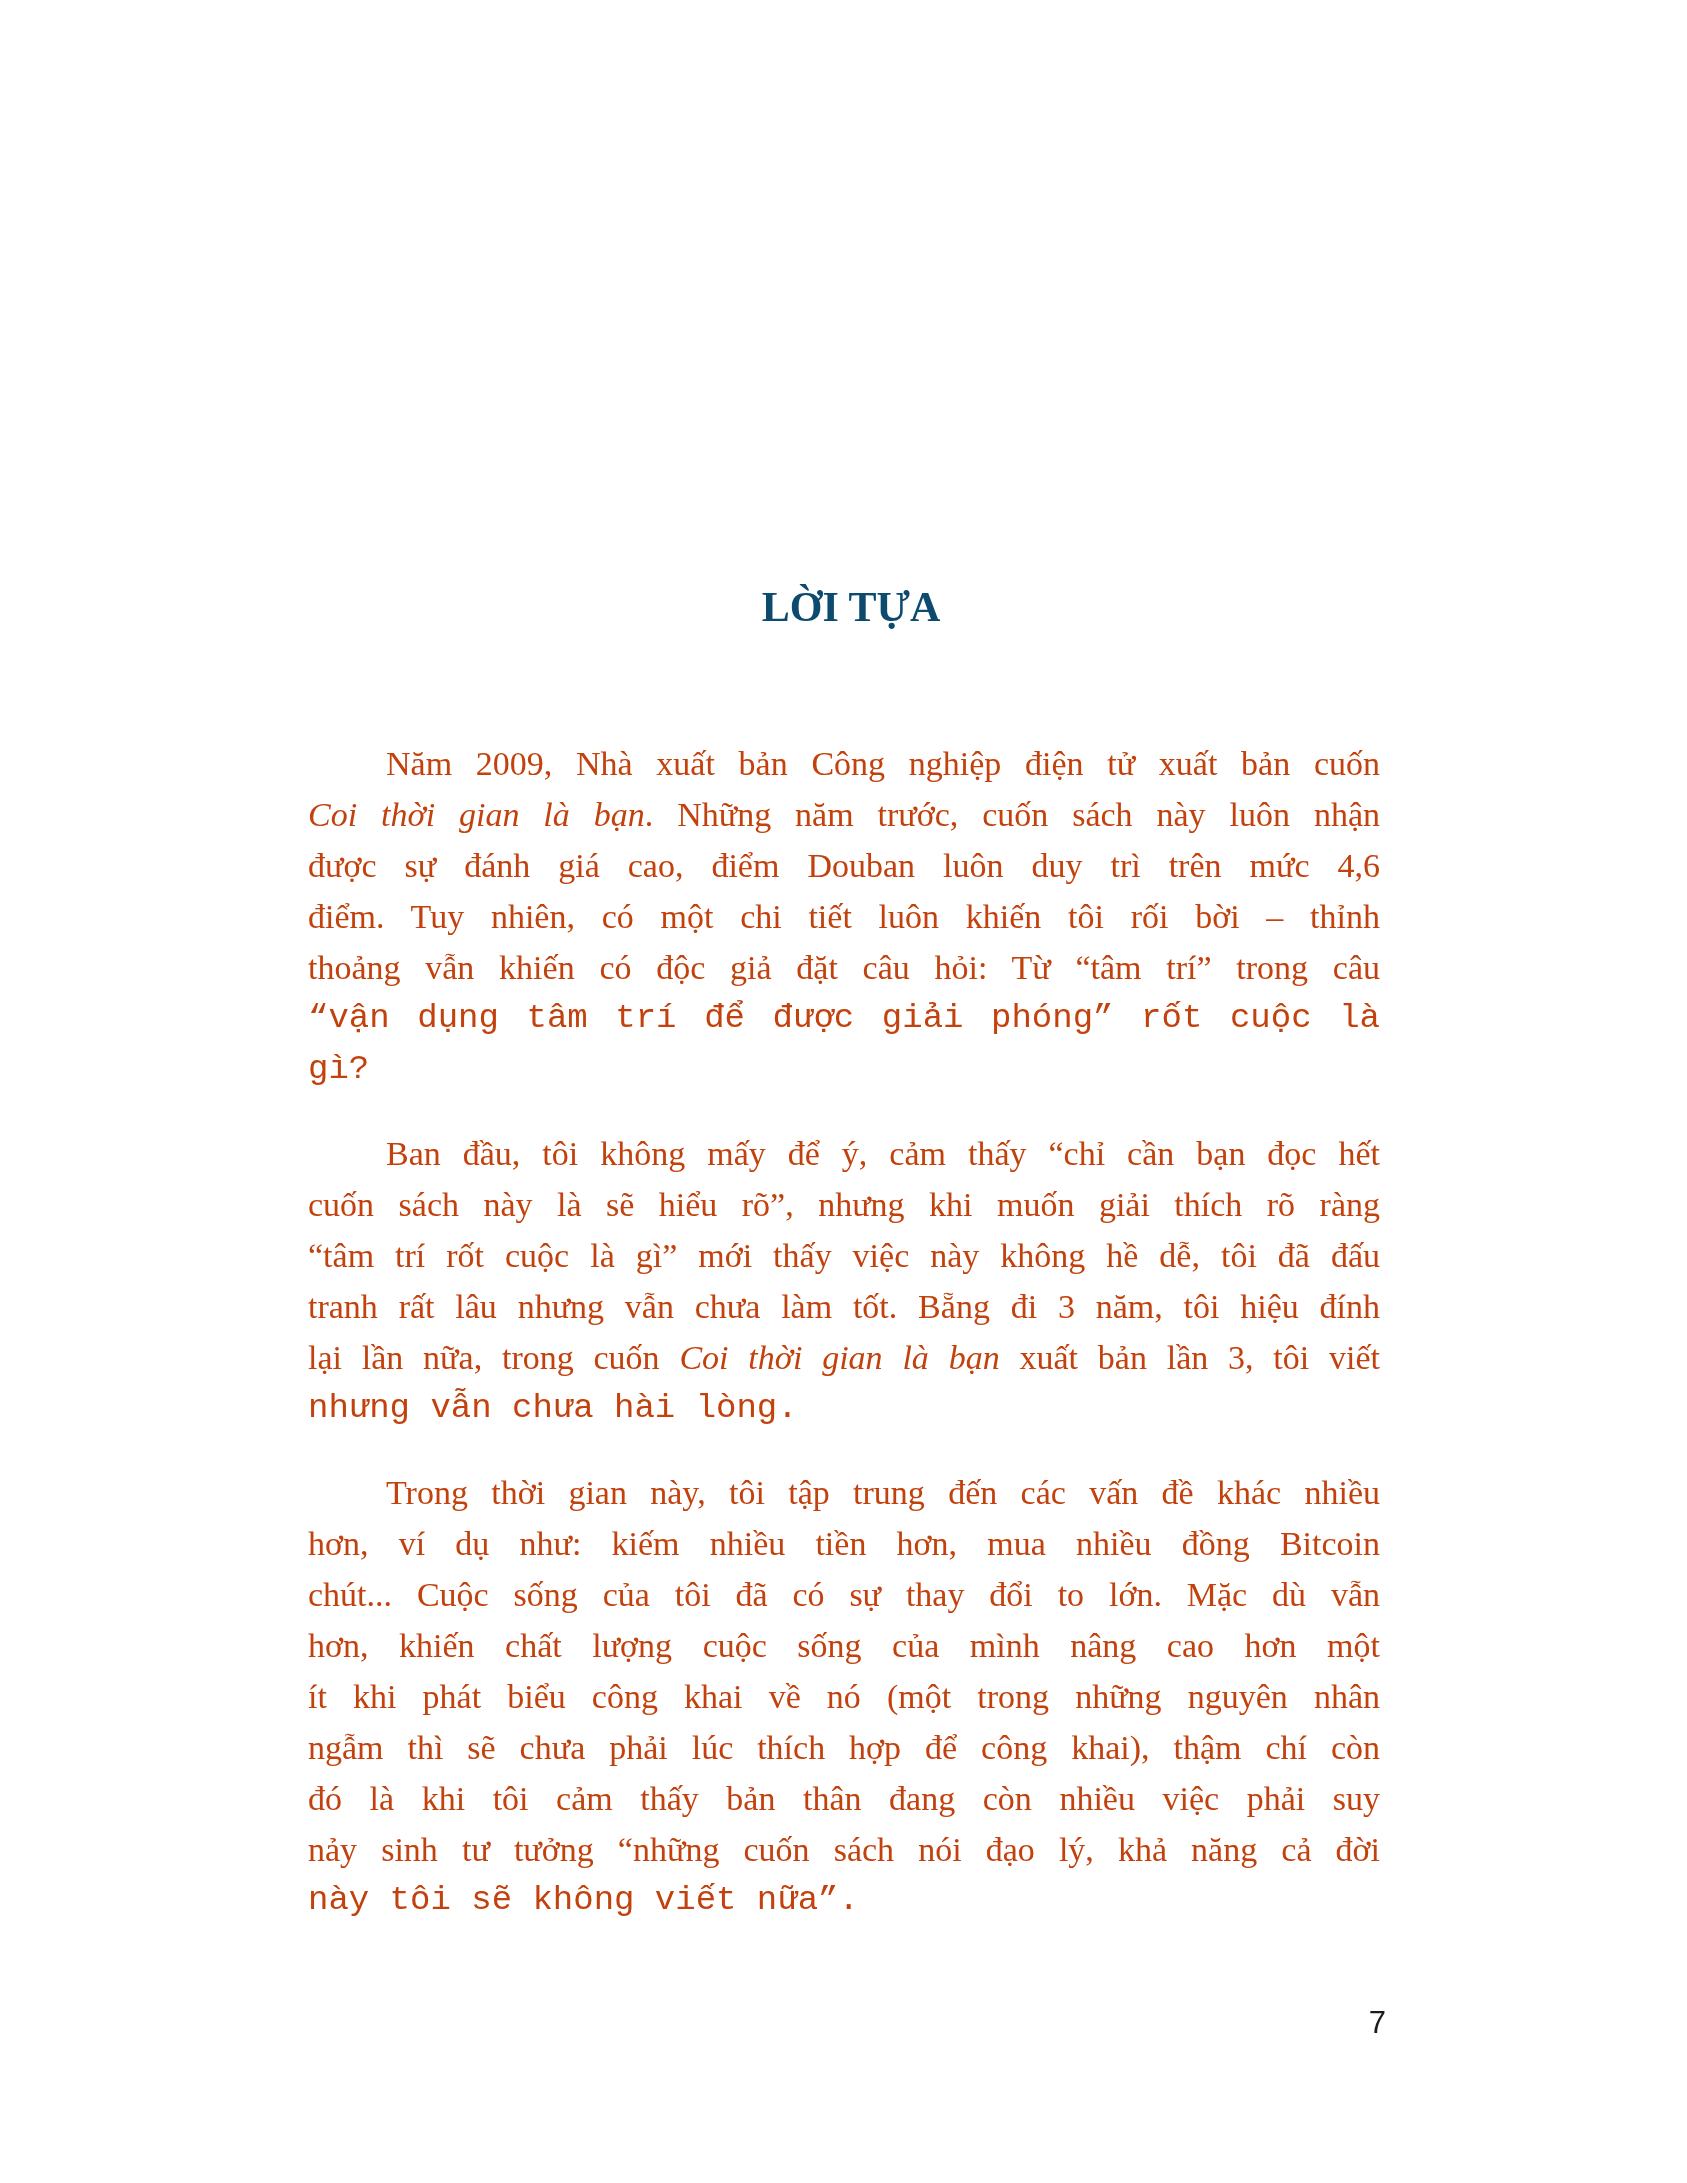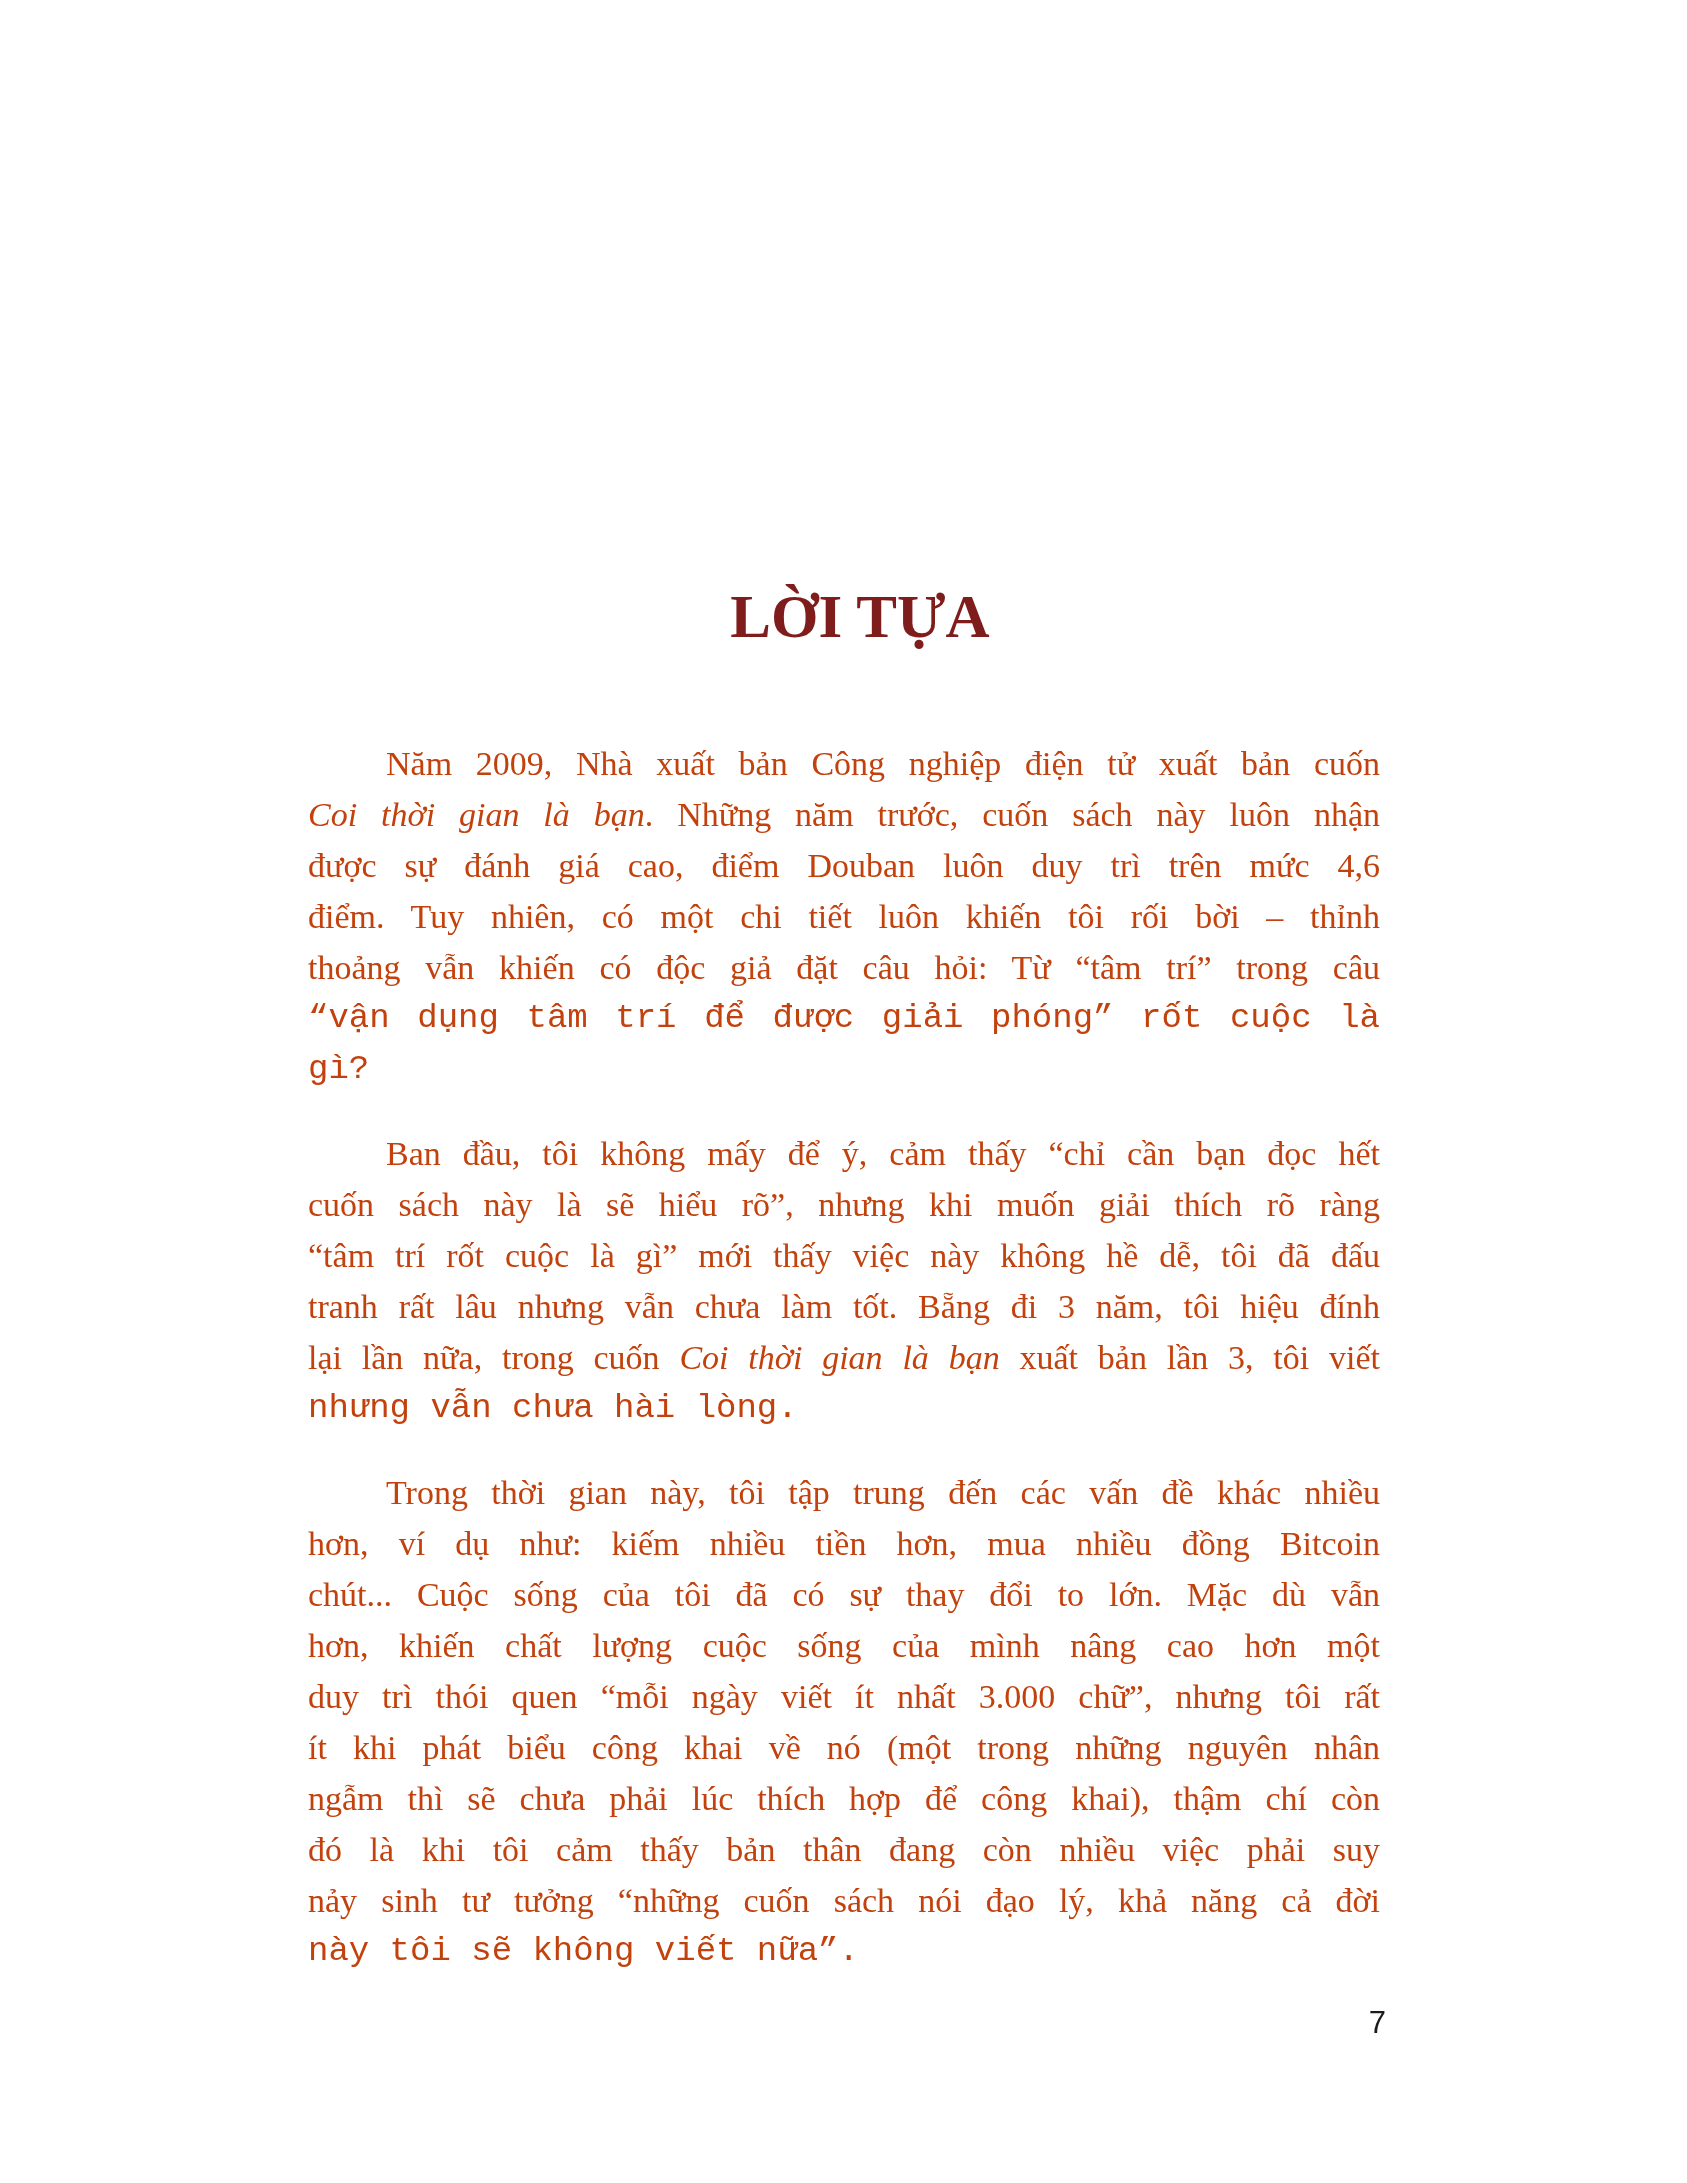--- a/index.html
+++ b/index.html
@@ -14,28 +14,28 @@
     background: #ffffff;
     font-family: "Liberation Serif", serif;
     color: #181818;
     overflow: hidden;
   }
   .chapter-title {
     position: absolute;
     top: 570px;
     left: 308px;
     width: 1072px;
-    margin: 16px;
+    margin: 7px;
     text-align: center;
     font-family: "Liberation Serif", serif;
     font-weight: bold;
-    font-size: 61px;
+    font-size: 42px;
     line-height: 61px;
     white-space: nowrap;
-    color: #7f1d1d;
+    color: #0c4a6e;
   }
   .body-text {
     position: absolute;
     left: 308px;
     top: 738px;
     width: 1072px;
     font-size: 34px;
     line-height: 51px;
     color: #c2410c;
   }
@@ -87,21 +87,20 @@
         <div class="line"><span>“tâm trí rốt cuộc là gì” mới thấy việc này không hề dễ, tôi đã đấu</span></div>
         <div class="line"><span>tranh rất lâu nhưng vẫn chưa làm tốt. Bẵng đi 3 năm, tôi hiệu đính</span></div>
         <div class="line"><span>lại lần nữa, trong cuốn </span><span class="italic">Coi thời gian là bạn</span><span> xuất bản lần 3, tôi viết</span></div>
         <div class="line last"><span>nhưng vẫn chưa hài lòng.</span></div>
       </div>
       <div class="para">
         <div class="line first"><span>Trong thời gian này, tôi tập trung đến các vấn đề khác nhiều</span></div>
         <div class="line"><span>hơn, ví dụ như: kiếm nhiều tiền hơn, mua nhiều đồng Bitcoin</span></div>
         <div class="line"><span>chút... Cuộc sống của tôi đã có sự thay đổi to lớn. Mặc dù vẫn</span></div>
         <div class="line"><span>hơn, khiến chất lượng cuộc sống của mình nâng cao hơn một</span></div>
-        <div class="line"><span>duy trì thói quen “mỗi ngày viết ít nhất 3.000 chữ”, nhưng tôi rất</span></div>
         <div class="line"><span>ít khi phát biểu công khai về nó (một trong những nguyên nhân</span></div>
         <div class="line"><span>ngẫm thì sẽ chưa phải lúc thích hợp để công khai), thậm chí còn</span></div>
         <div class="line"><span>đó là khi tôi cảm thấy bản thân đang còn nhiều việc phải suy</span></div>
         <div class="line"><span>nảy sinh tư tưởng “những cuốn sách nói đạo lý, khả năng cả đời</span></div>
         <div class="line last"><span>này tôi sẽ không viết nữa”.</span></div>
       </div>
     </div>
 
   <div class="page-number">7</div>
 </div>

